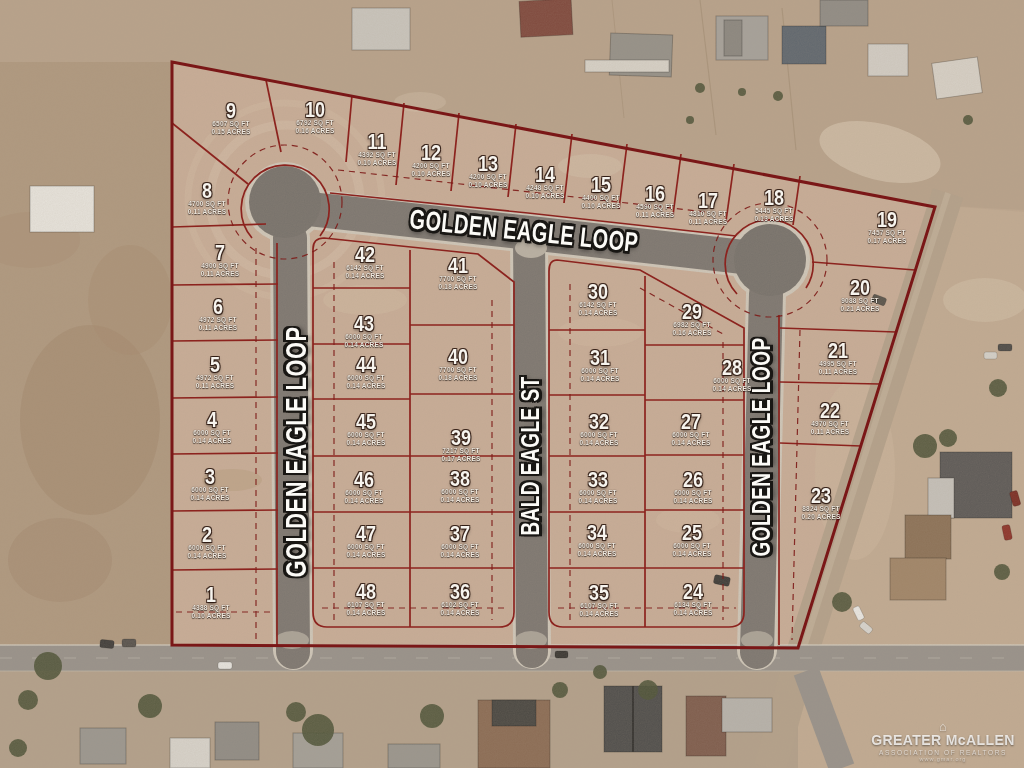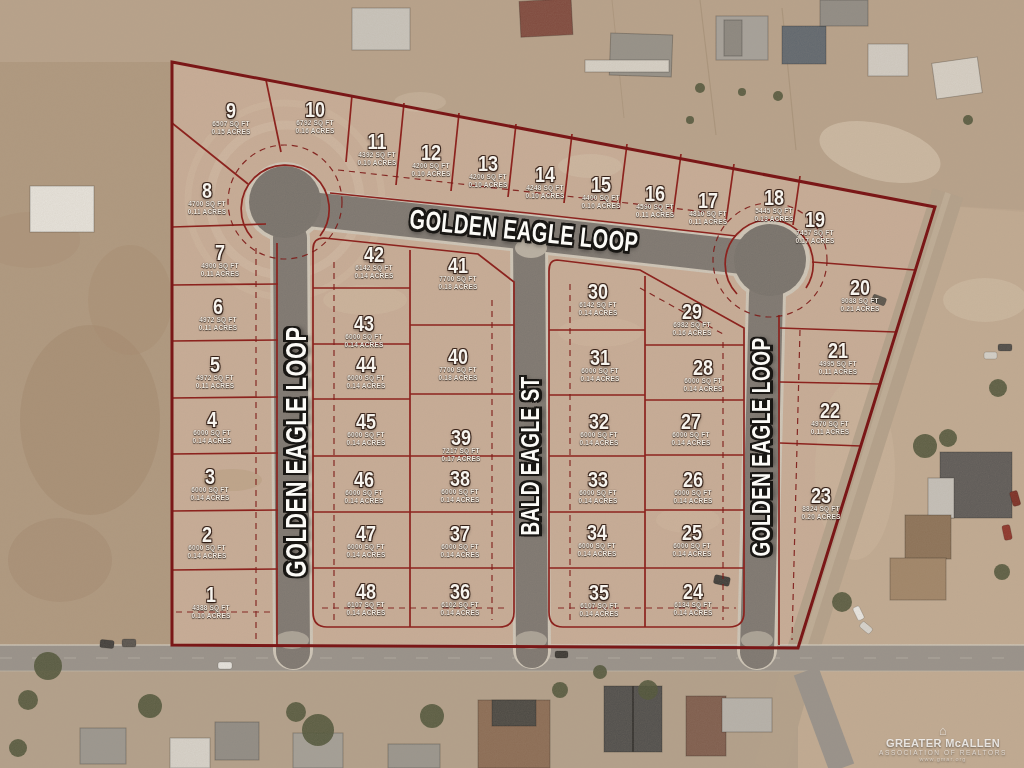--- a/index.html
+++ b/index.html
@@ -18,21 +18,21 @@
   .street{position:absolute;font-weight:bold;white-space:nowrap;color:#fcfbf7;letter-spacing:.5px;
     text-shadow:-2px -2px 0 #191714,2px -2px 0 #191714,-2px 2px 0 #191714,2px 2px 0 #191714,
                 -2px 0 0 #191714,2px 0 0 #191714,0 -2px 0 #191714,0 2px 0 #191714,0 3px 4px rgba(0,0,0,.5);}
   .st-top  {left:524px;top:231px;font-size:21px;transform:translate(-50%,-50%) rotate(6deg)  scale(.95,1.3);}
   .st-left {left:296px;top:452px;font-size:23px;transform:translate(-50%,-50%) rotate(-90deg) scale(.95,1.3);}
   .st-right{left:762px;top:447px;font-size:20px;transform:translate(-50%,-50%) rotate(-90deg) scale(.95,1.3);}
   .st-bald {left:531px;top:456px;font-size:20px;transform:translate(-50%,-50%) rotate(-90deg) scale(.95,1.3);}
   .wm{position:absolute;right:6px;bottom:6px;width:150px;text-align:center;color:rgba(255,255,255,.78);
       text-shadow:0 1px 2px rgba(0,0,0,.45);line-height:1.1;}
   .wm-icon{font-size:13px;line-height:1;opacity:.8;}
-  .wm-l1{font-weight:bold;font-size:11px;letter-spacing:.4px;}
+  .wm-l1{font-weight:bold;font-size:14px;letter-spacing:.4px;}
   .wm-l2{font-size:6.5px;letter-spacing:1.6px;color:rgba(255,255,255,.62);}
   .wm-l3{font-size:5.5px;letter-spacing:1px;color:rgba(255,255,255,.5);}
 </style>
 </head>
 <body>
 
 <div class="stage">
 
 <svg width="1024" height="768" viewBox="0 0 1024 768">
   <defs>
@@ -345,21 +345,21 @@
         <div class="lot" style="left: 708px; top: 207px;">
           <div class="lot-num">17</div>
           <div class="lot-sub">4810 SQ FT</div>
           <div class="lot-sub">0.11 ACRES</div>
         </div>
         <div class="lot" style="left: 774px; top: 204px;">
           <div class="lot-num">18</div>
           <div class="lot-sub">5445 SQ FT</div>
           <div class="lot-sub">0.13 ACRES</div>
         </div>
-        <div class="lot" style="left: 815px; top: 226px;">
+        <div class="lot" style="left: 887px; top: 226px;">
           <div class="lot-num">19</div>
           <div class="lot-sub">7457 SQ FT</div>
           <div class="lot-sub">0.17 ACRES</div>
         </div>
         <div class="lot" style="left: 860px; top: 294px;">
           <div class="lot-num">20</div>
           <div class="lot-sub">9088 SQ FT</div>
           <div class="lot-sub">0.21 ACRES</div>
         </div>
         <div class="lot" style="left: 838px; top: 357px;">
@@ -390,21 +390,21 @@
         <div class="lot" style="left: 693px; top: 486px;">
           <div class="lot-num">26</div>
           <div class="lot-sub">6000 SQ FT</div>
           <div class="lot-sub">0.14 ACRES</div>
         </div>
         <div class="lot" style="left: 691px; top: 428px;">
           <div class="lot-num">27</div>
           <div class="lot-sub">6000 SQ FT</div>
           <div class="lot-sub">0.14 ACRES</div>
         </div>
-        <div class="lot" style="left: 703px; top: 374px;">
+        <div class="lot" style="left: 732px; top: 374px;">
           <div class="lot-num">28</div>
           <div class="lot-sub">6000 SQ FT</div>
           <div class="lot-sub">0.14 ACRES</div>
         </div>
         <div class="lot" style="left: 692px; top: 318px;">
           <div class="lot-num">29</div>
           <div class="lot-sub">6982 SQ FT</div>
           <div class="lot-sub">0.16 ACRES</div>
         </div>
         <div class="lot" style="left: 598px; top: 298px;">
@@ -460,21 +460,21 @@
         <div class="lot" style="left: 458px; top: 363px;">
           <div class="lot-num">40</div>
           <div class="lot-sub">7700 SQ FT</div>
           <div class="lot-sub">0.18 ACRES</div>
         </div>
         <div class="lot" style="left: 458px; top: 272px;">
           <div class="lot-num">41</div>
           <div class="lot-sub">7700 SQ FT</div>
           <div class="lot-sub">0.18 ACRES</div>
         </div>
-        <div class="lot" style="left: 374px; top: 261px;">
+        <div class="lot" style="left: 365px; top: 261px;">
           <div class="lot-num">42</div>
           <div class="lot-sub">6142 SQ FT</div>
           <div class="lot-sub">0.14 ACRES</div>
         </div>
         <div class="lot" style="left: 364px; top: 317px; margin-top: 13px;">
           <div class="lot-num">43</div>
           <div class="lot-sub">6000 SQ FT</div>
           <div class="lot-sub">0.14 ACRES</div>
         </div>
         <div class="lot" style="left: 366px; top: 371px; text-align: center;">

